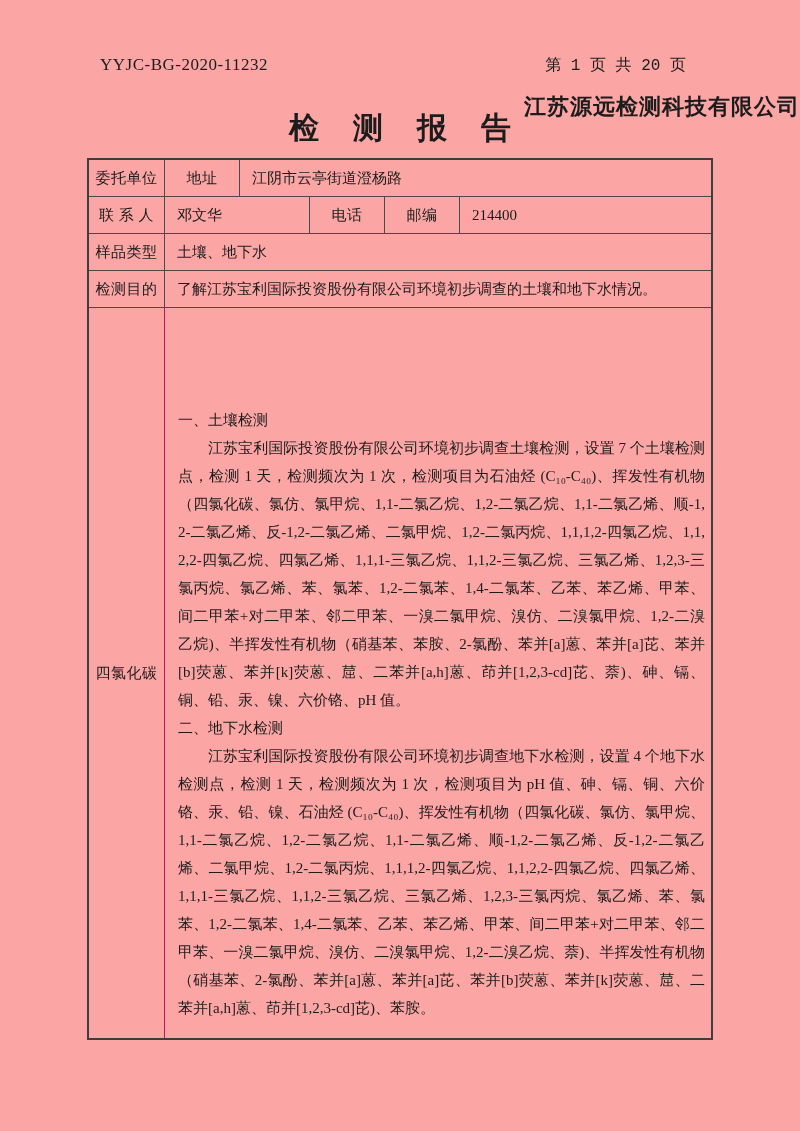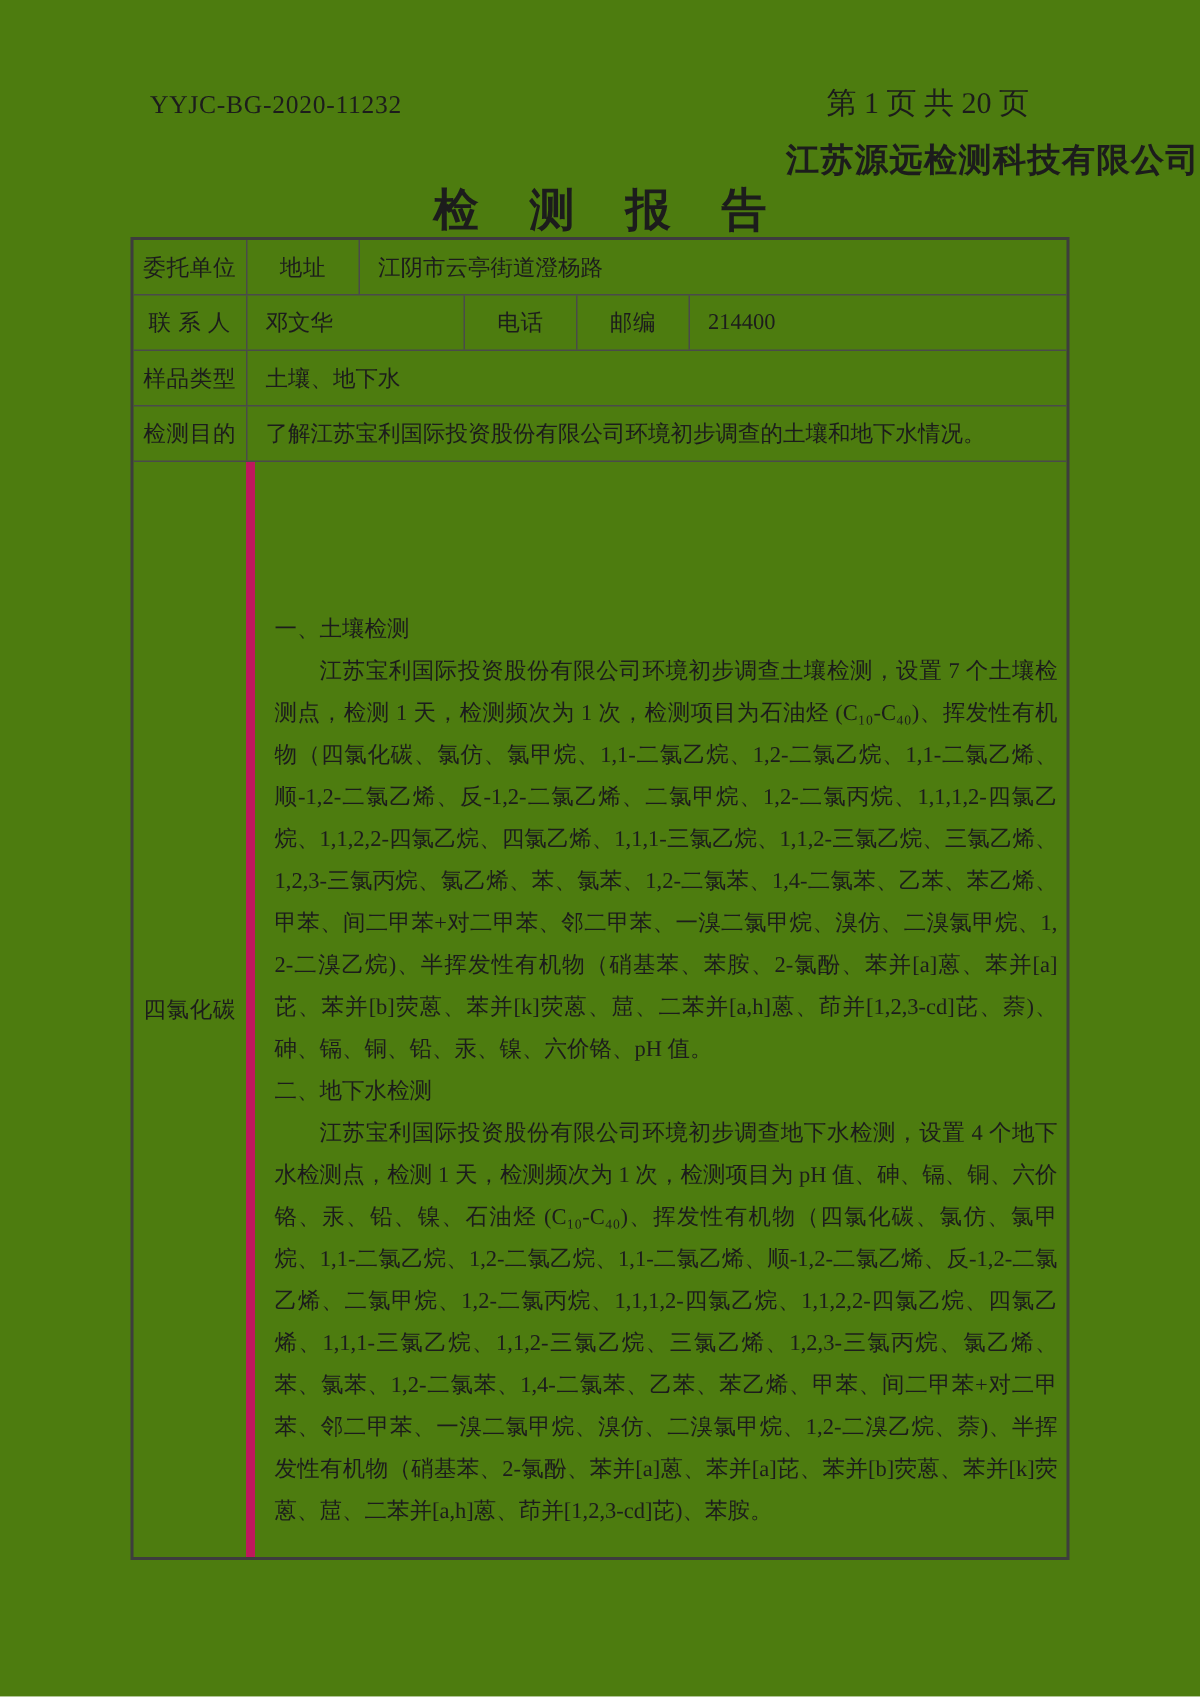--- a/index.html
+++ b/index.html
@@ -4,56 +4,57 @@
 <style>
   html, body {
     margin: 0;
     padding: 0;
     background: #ffffff;
   }
   .page {
     position: relative;
     width: 800px;
     height: 1131px;
-    background: #4d7c0f;
+    background: #fca5a5;
     font-family: "Liberation Serif", "DejaVu Serif", serif;
     color: #1c1c1c;
     overflow: hidden;
   }
 
   
   .meta-row {
     position: absolute;
     top: 55px;
     left: 100px;
     width: 586px;
     display: flex;
     justify-content: space-between;
     align-items: baseline;
   }
   .report-code {
     font-size: 17px;
     letter-spacing: 0.5px;
   }
   .page-indicator {
-    font-size: 20px;
+    font-size: 16px;
+    font-family: Liberation Mono, monospace;
   }
   .company-name {
     position: absolute;
     top: 92px;
     left: 0;
     width: 100%;
     text-align: right;
     font-size: 22px;
     font-weight: bold;
     letter-spacing: 1px;
   }
   .report-title {
     position: absolute;
-    top: 120px;
+    top: 108px;
     left: 0;
     width: 100%;
     text-align: center;
     font-size: 30px;
     font-weight: bold;
   }
   .report-title span {
     display: inline-block;
     letter-spacing: 34px;
     margin-right: -34px; 
@@ -105,21 +106,21 @@
   .w-small   { flex: 0 0 60px; justify-content: center; }
   .w-name    { flex: 0 0 145px; }
   .w-phlabel { flex: 0 0 47px; justify-content: center; padding: 0 2px; }
   .w-phone   { flex: 0 0 116px; }
   .w-rest    { flex: 1 1 auto; }
 
   
   .content-cell {
     flex: 1 1 auto;
     box-sizing: border-box;
-    border-left: 6px solid #be185d;
+    border-left: 1px solid #be185d;
     display: block;
     padding: 98px 6px 0 13px;
     line-height: 28px;
   }
   .section-heading {
     margin: 0;
     font-size: 15px;
     font-weight: normal;
   }
   .section-body {

